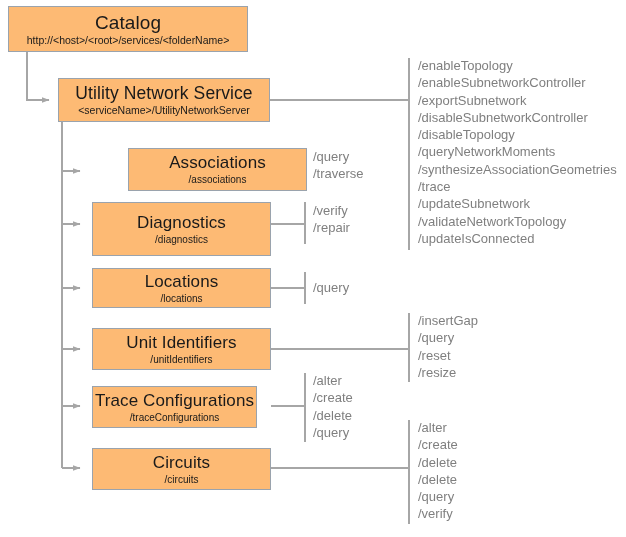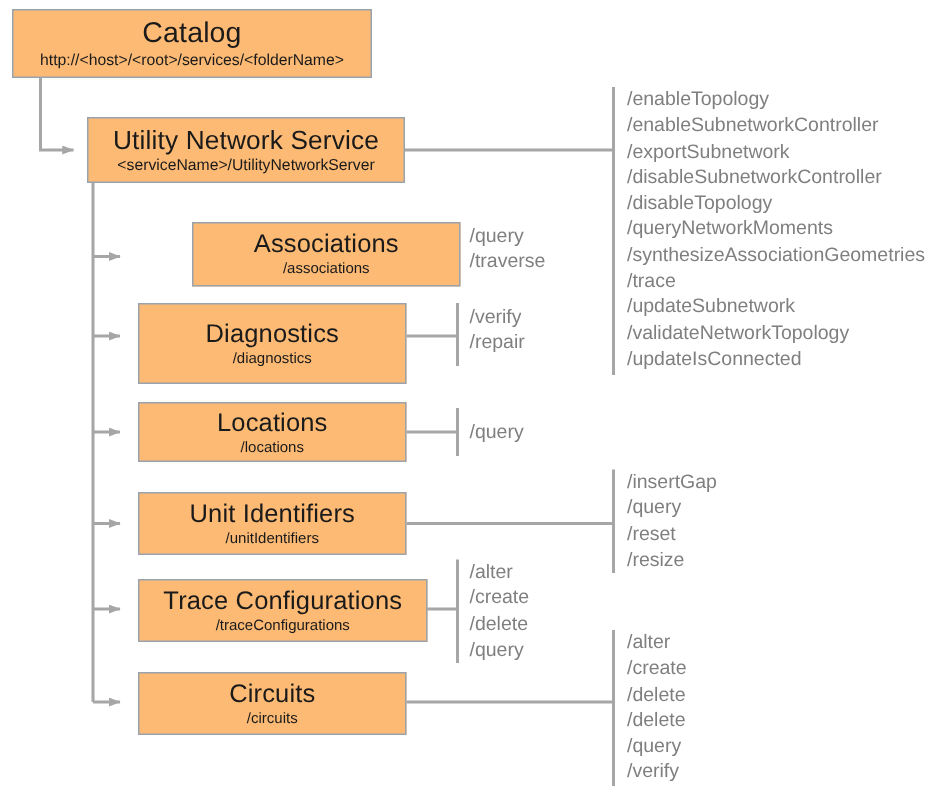--- a/index.html
+++ b/index.html
@@ -133,21 +133,21 @@
   <div class="node" style="left:92px; top:268px; width:179px; height:40px;">
     <span class="title">Locations</span>
     <span class="path">/locations</span>
   </div>
 
   <div class="node" style="left:92px; top:328px; width:179px; height:42px;">
     <span class="title">Unit Identifiers</span>
     <span class="path">/unitIdentifiers</span>
   </div>
 
-  <div class="node" style="left:92px; top:386px; width:193px; height:42px;">
+  <div class="node" style="left:92px; top:386px; width:165px; height:42px;">
     <span class="title">Trace Configurations</span>
     <span class="path">/traceConfigurations</span>
   </div>
 
   <div class="node" style="left:92px; top:448px; width:179px; height:42px;">
     <span class="title">Circuits</span>
     <span class="path">/circuits</span>
   </div>
 
   <div class="oplist" style="left:418px; top:57px;">

